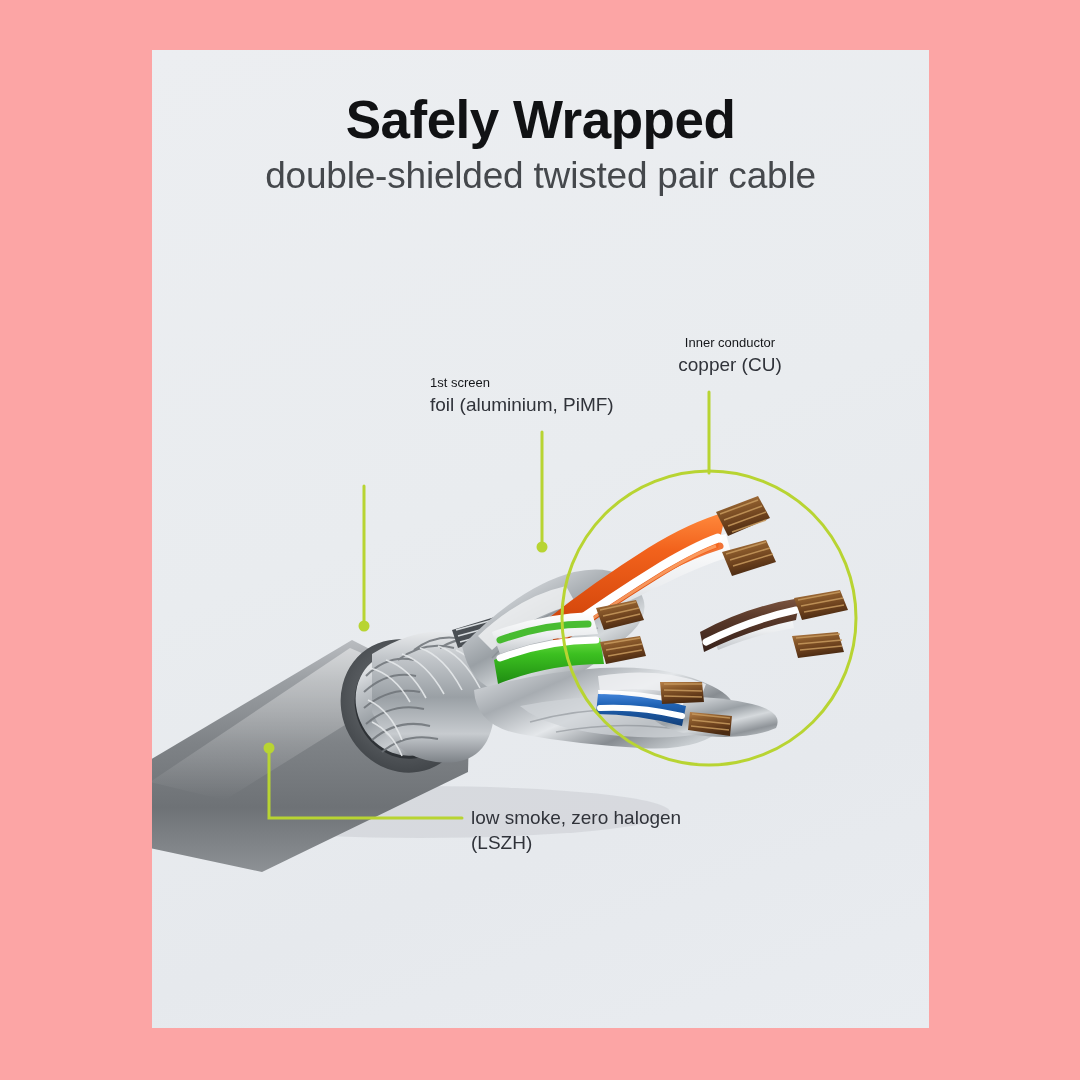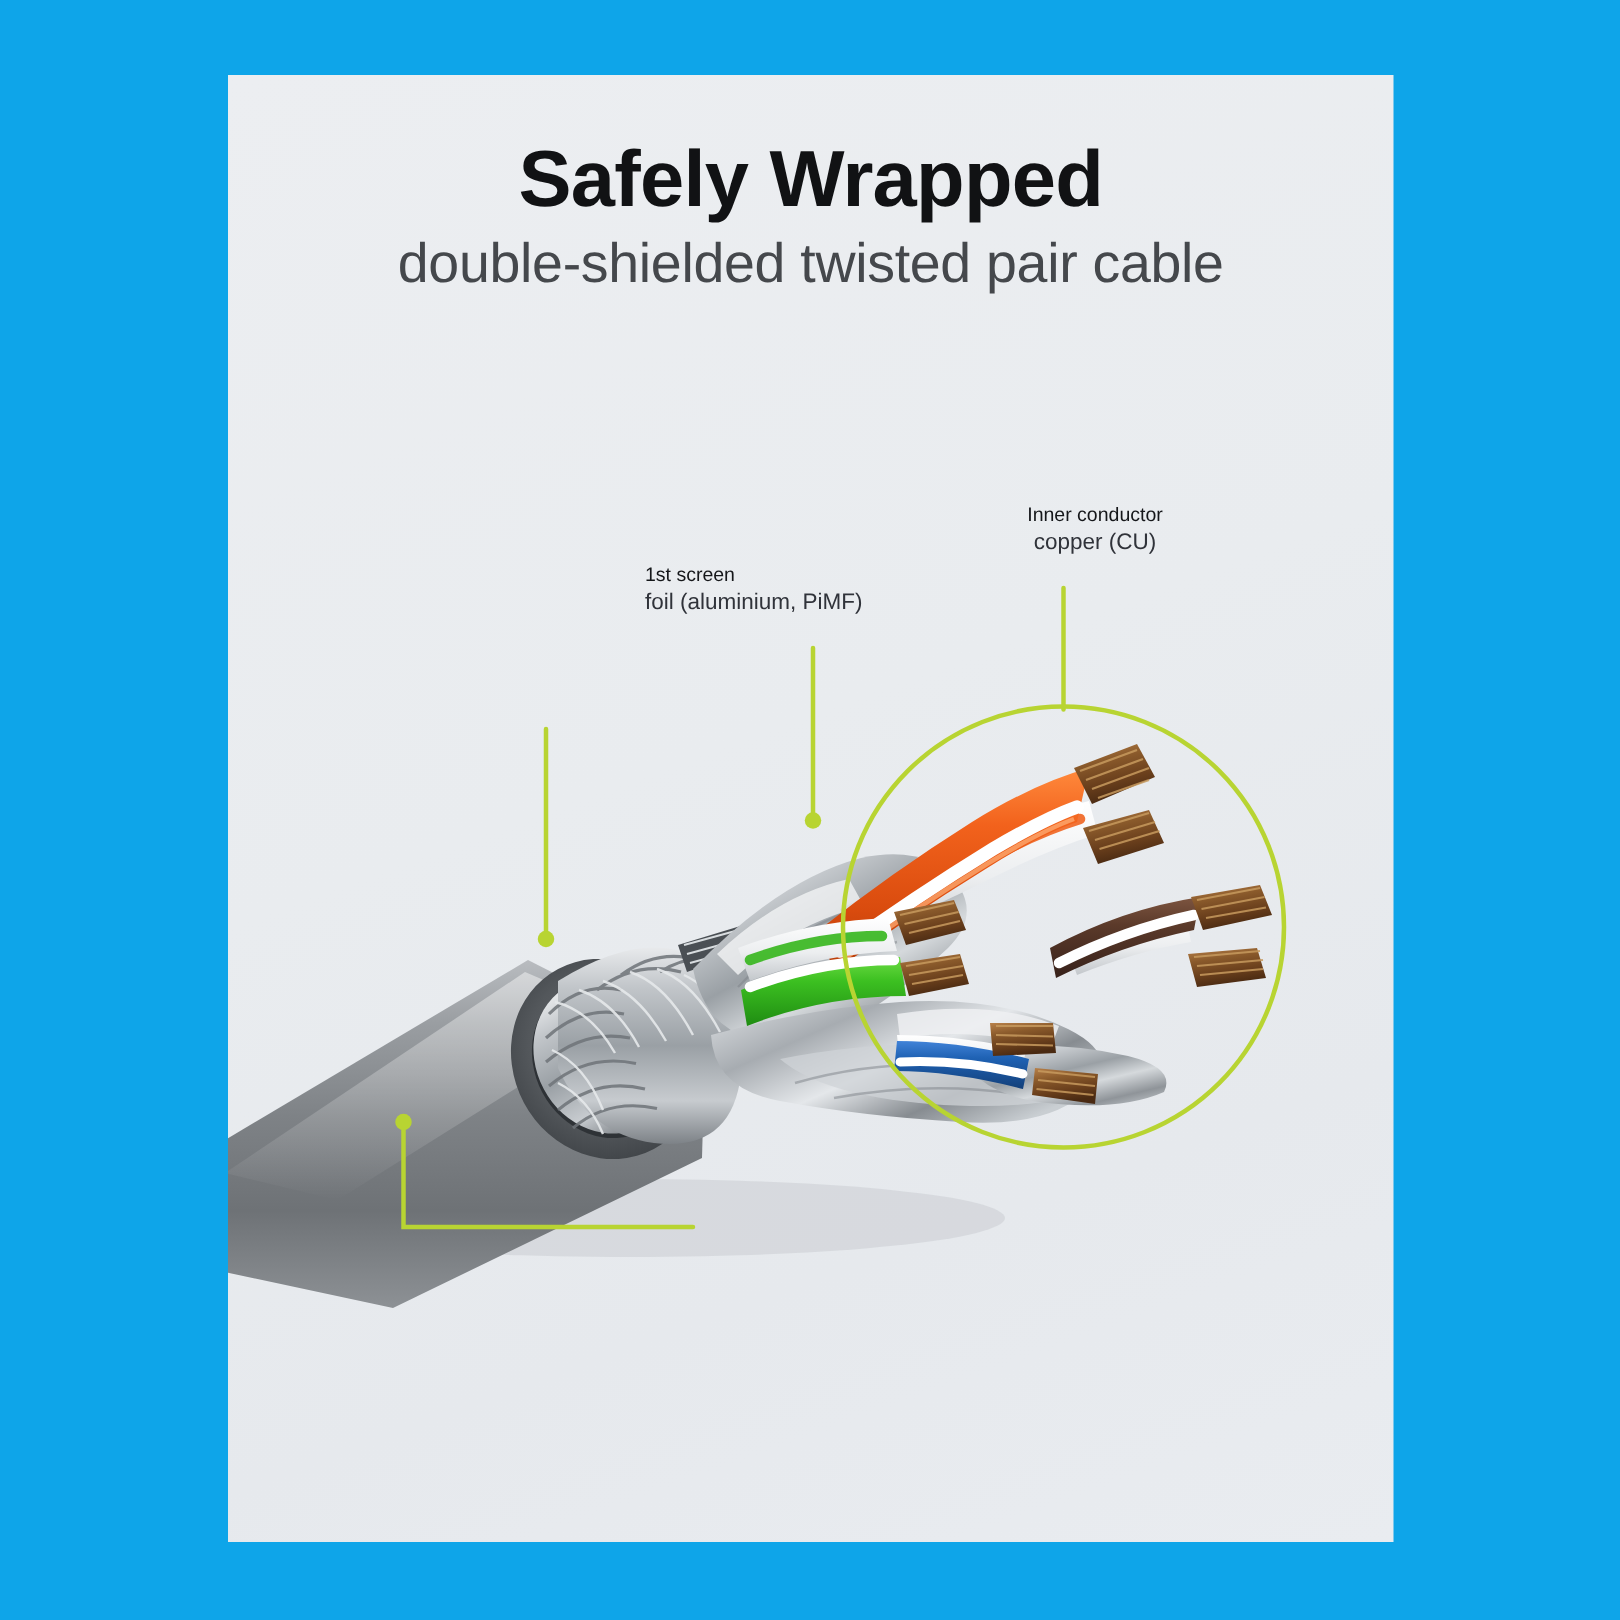--- a/index.html
+++ b/index.html
@@ -11,21 +11,21 @@
     width: 1080px;
     height: 1080px;
     overflow: hidden;
     font-family: "Liberation Sans", sans-serif;
   }
 
   #stage {
     position: relative;
     width: 1080px;
     height: 1080px;
-    background: #0ea5e9;
+    background: #fca5a5;
   }
 
   
   .panel {
     position: absolute;
     left: 152px;
     top: 50px;
     width: 777px;
     height: 978px;
     background: linear-gradient(160deg, #eceef1 0%, #e9ecef 45%, #e6e9ed 75%, #e9ecf0 100%);
@@ -62,21 +62,21 @@
   
   .callout { position: absolute; }
   .callout .c-title {
     font-size: 13px;
     font-weight: normal;
     color: #15171a;
     line-height: 1.35;
     white-space: nowrap;
   }
   .callout .c-sub {
-    font-size: 15px;
+    font-size: 19px;
     font-weight: normal;
     color: #30333a;
     line-height: 1.32;
     white-space: nowrap;
   }
   .callout.center { text-align: center; }
 
   #callout-inner   { left: 600px; top: 334px; width: 260px; }
   #callout-first   { left: 430px; top: 374px; width: 300px; }
   #callout-second  { left: 248px; top: 426px; width: 280px; }
@@ -386,15 +386,16 @@
     <div class="c-sub">copper (CU)</div>
   </div>
 
   <div class="callout" id="callout-first">
     <div class="c-title">1st screen</div>
     <div class="c-sub">foil (aluminium, PiMF)</div>
   </div>
 
 
   <div class="callout" id="callout-sheath">
+    <div class="c-sub">low smoke, zero halogen (LSZH)</div>
   </div>
 
 </div>
 
 </body></html>

